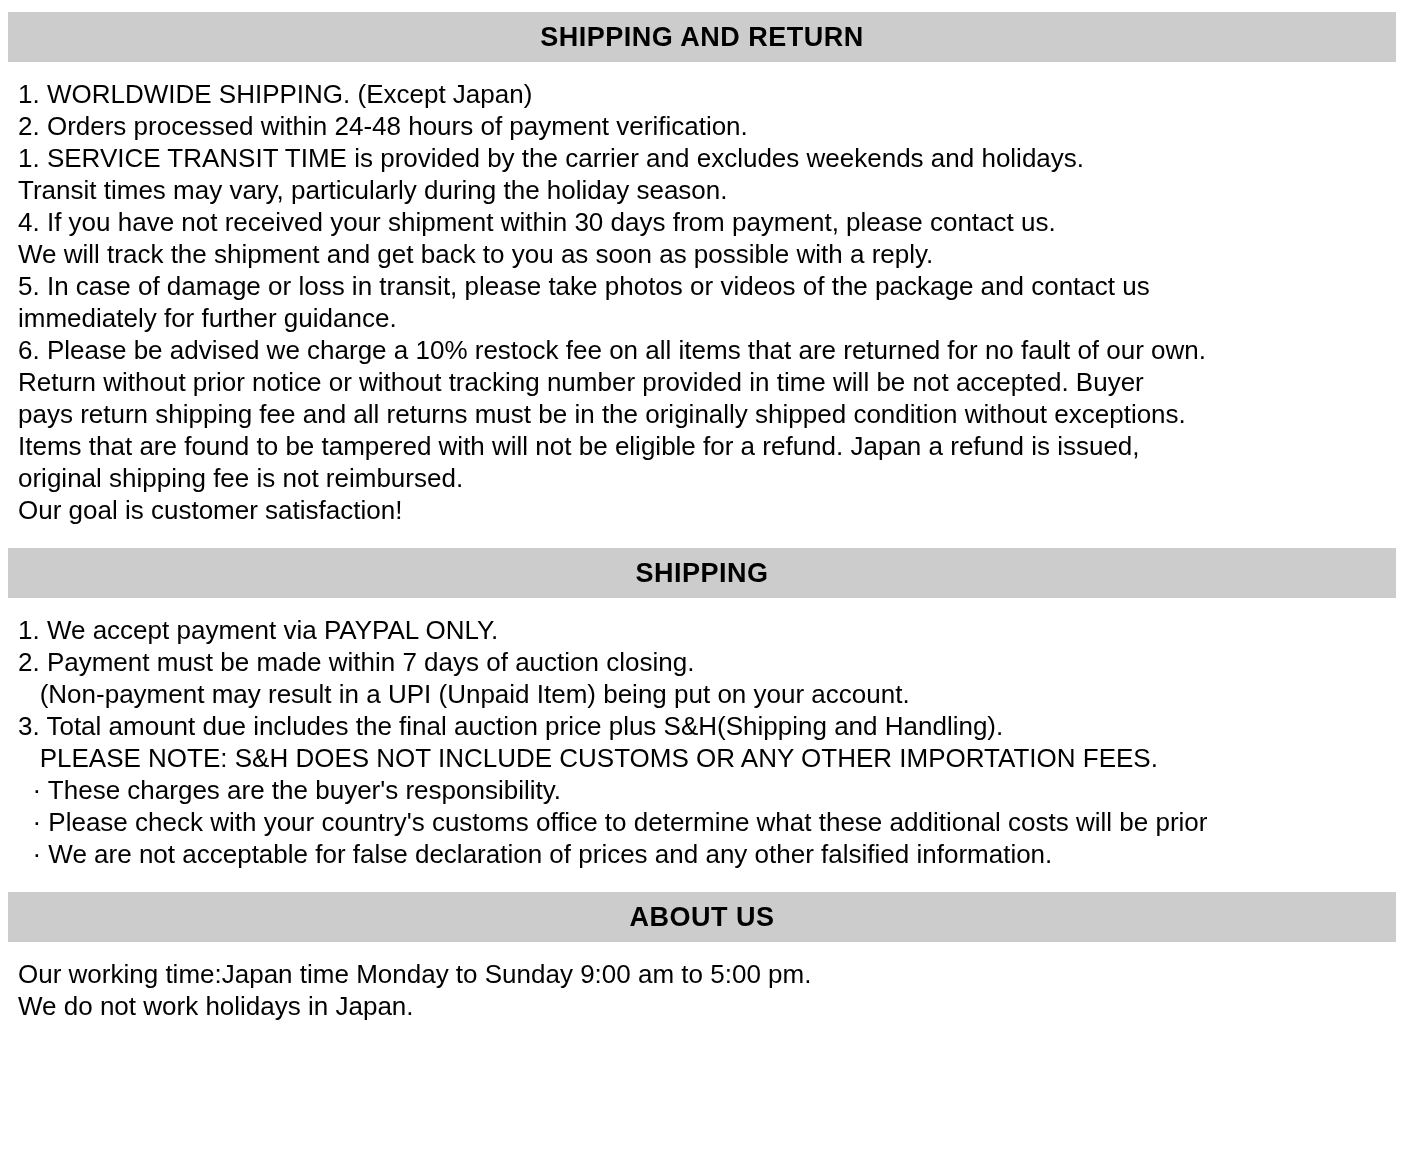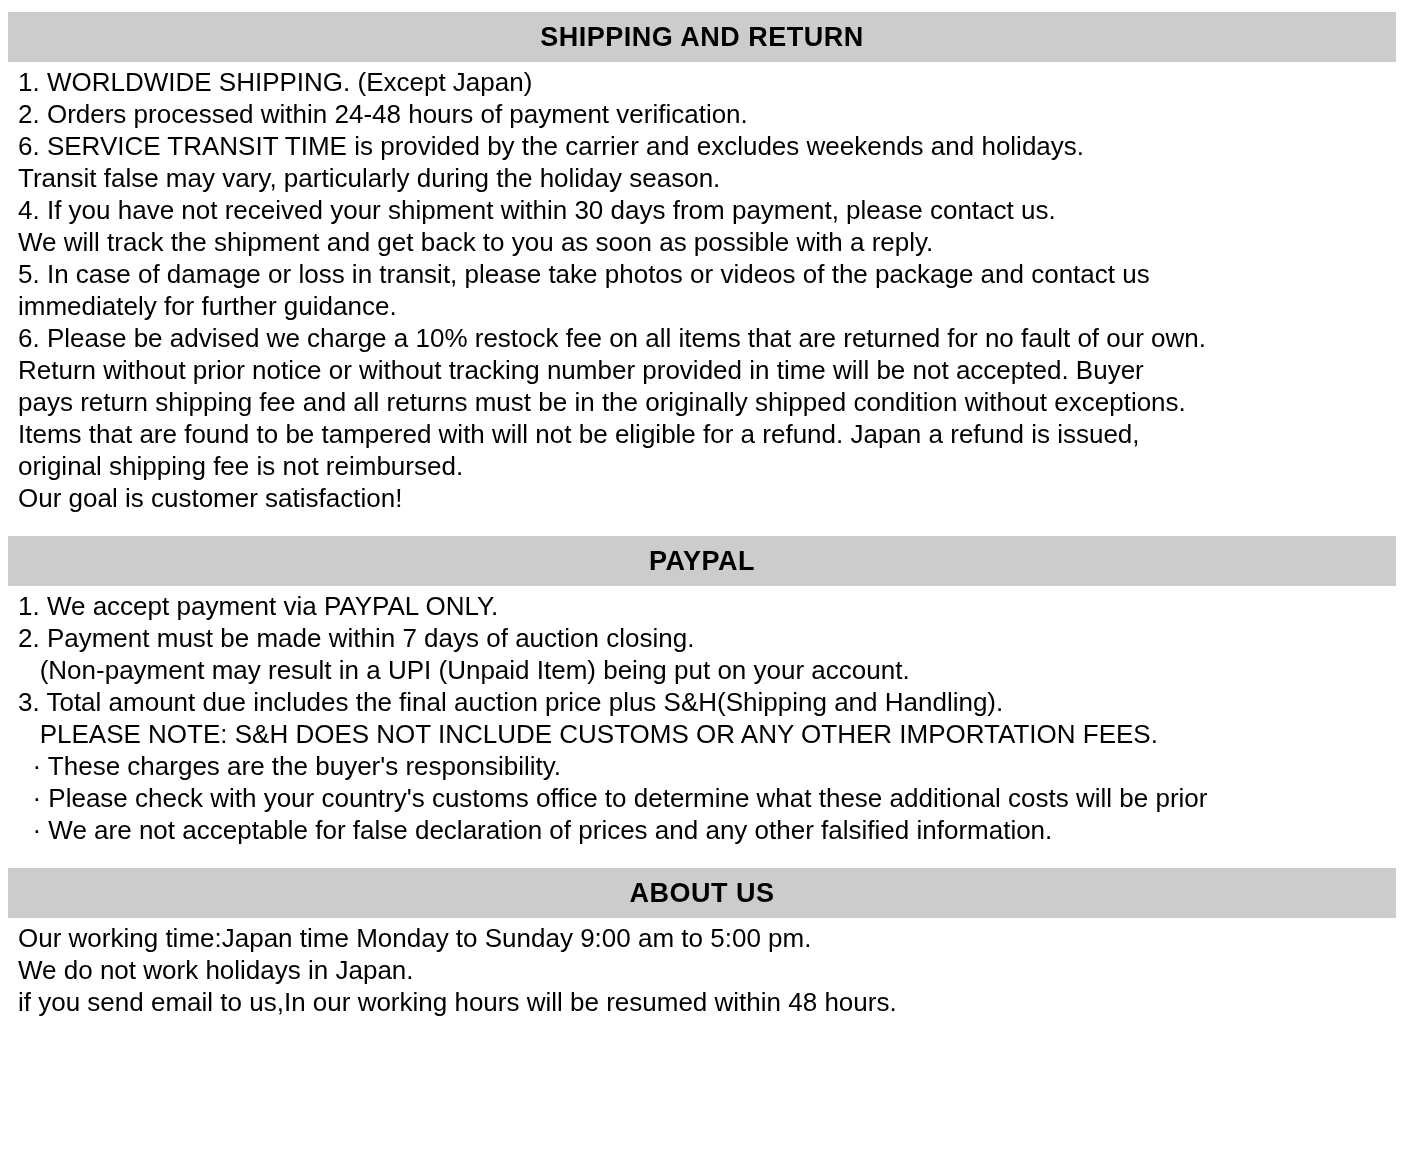--- a/index.html
+++ b/index.html
@@ -24,71 +24,70 @@
     background: var(--header-bg, #cccccc);
     display: flex;
     align-items: center;
     justify-content: center;
     font-size: 27px;
     font-weight: bold;
     letter-spacing: 0.5px;
     white-space: pre;
   }
   .section-body {
-    padding: 4px 8px 22px 18px;
+    padding: 16px 8px 22px 18px;
     font-size: 26px;
     overflow: hidden;
   }
   .section-body .line {
     height: 32px;
     line-height: 32px;
     white-space: pre;
   }
 </style>
 </head>
 <body>
 
 <div class="page">
 
   <section>
     <div class="section-header">SHIPPING AND RETURN</div>
     <div class="section-body">
         <div class="line">1. WORLDWIDE SHIPPING. (Except Japan)</div>
         <div class="line">2. Orders processed within 24-48 hours of payment verification.</div>
-        <div class="line">6. SERVICE TRANSIT TIME is provided by the carrier and excludes weekends and holidays.</div>
-        <div class="line">Transit false may vary, particularly during the holiday season.</div>
+        <div class="line">1. SERVICE TRANSIT TIME is provided by the carrier and excludes weekends and holidays.</div>
+        <div class="line">Transit times may vary, particularly during the holiday season.</div>
         <div class="line">4. If you have not received your shipment within 30 days from payment, please contact us.</div>
         <div class="line">We will track the shipment and get back to you as soon as possible with a reply.</div>
         <div class="line">5. In case of damage or loss in transit, please take photos or videos of the package and contact us</div>
         <div class="line">immediately for further guidance.</div>
         <div class="line">6. Please be advised we charge a 10% restock fee on all items that are returned for no fault of our own.</div>
         <div class="line">Return without prior notice or without tracking number provided in time will be not accepted. Buyer</div>
         <div class="line">pays return shipping fee and all returns must be in the originally shipped condition without exceptions.</div>
         <div class="line">Items that are found to be tampered with will not be eligible for a refund. Japan a refund is issued,</div>
         <div class="line">original shipping fee is not reimbursed.</div>
         <div class="line">Our goal is customer satisfaction!</div>
       </div>
   </section>
 
   <section>
-    <div class="section-header">PAYPAL</div>
+    <div class="section-header">SHIPPING</div>
     <div class="section-body">
         <div class="line">1. We accept payment via PAYPAL ONLY.</div>
         <div class="line">2. Payment must be made within 7 days of auction closing.</div>
         <div class="line">   (Non-payment may result in a UPI (Unpaid Item) being put on your account.</div>
         <div class="line">3. Total amount due includes the final auction price plus S&amp;H(Shipping and Handling).</div>
         <div class="line">   PLEASE NOTE: S&amp;H DOES NOT INCLUDE CUSTOMS OR ANY OTHER IMPORTATION FEES.</div>
         <div class="line">  · These charges are the buyer's responsibility.</div>
         <div class="line">  · Please check with your country's customs office to determine what these additional costs will be prior</div>
         <div class="line">  · We are not acceptable for false declaration of prices and any other falsified information.</div>
       </div>
   </section>
 
   <section>
     <div class="section-header">ABOUT US</div>
     <div class="section-body">
         <div class="line">Our working time:Japan time Monday to Sunday 9:00 am to 5:00 pm.</div>
         <div class="line">We do not work holidays in Japan.</div>
-        <div class="line">if you send email to us,In our working hours will be resumed within 48 hours.</div>
       </div>
   </section>
 
 </div>
 
 </body></html>

